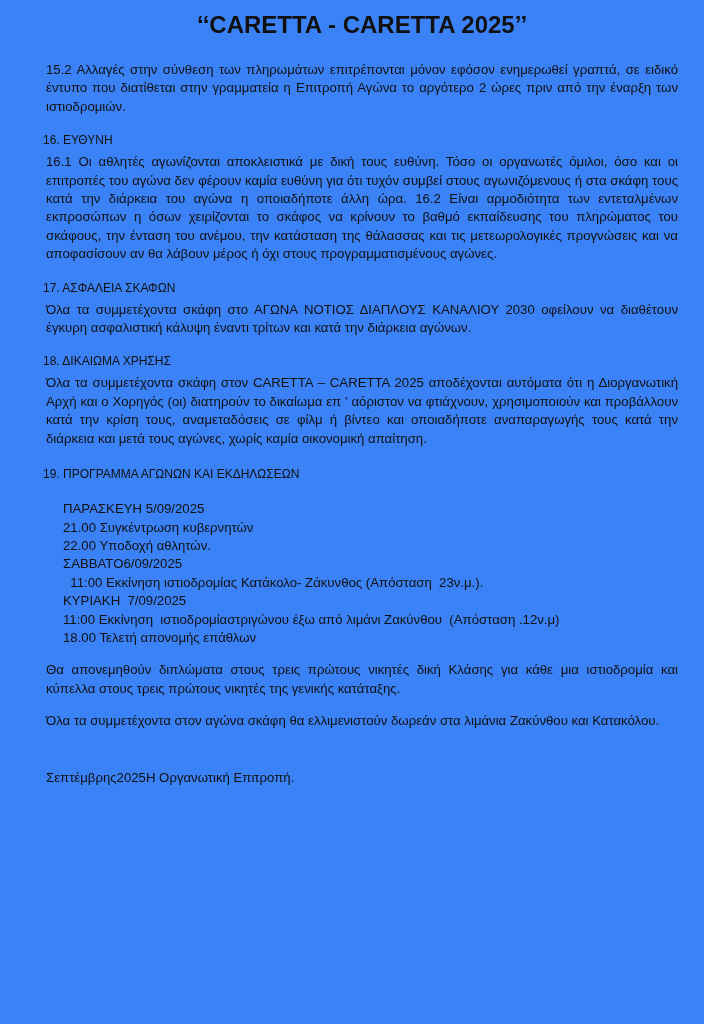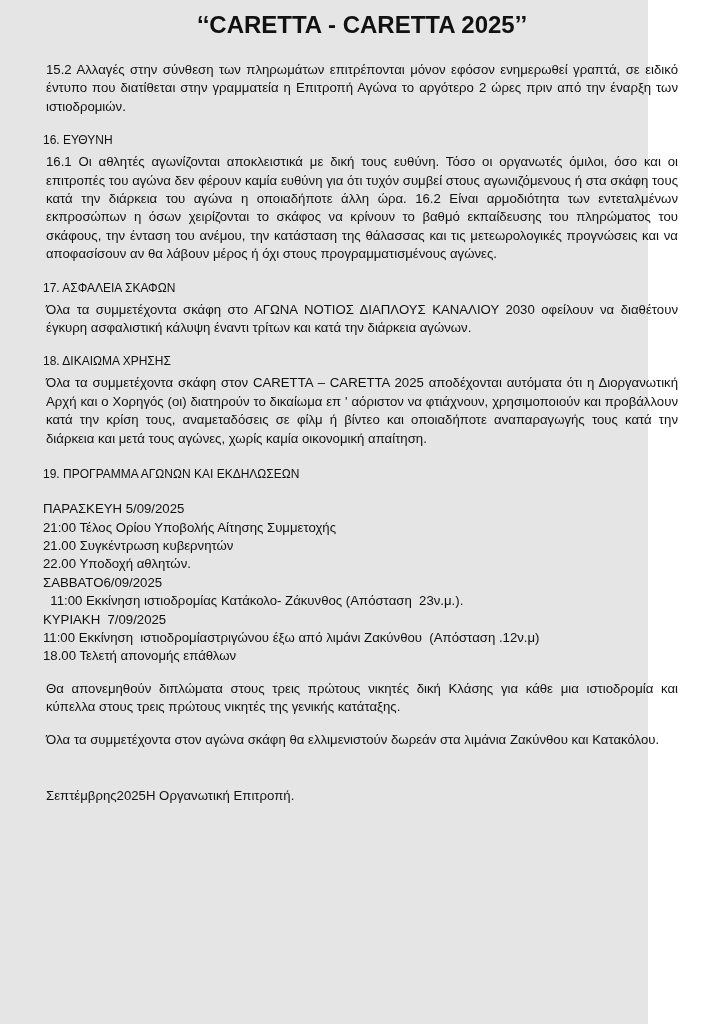--- a/index.html
+++ b/index.html
@@ -12,23 +12,23 @@
       height: 1024px;
       overflow: hidden;
       position: relative;
       font-family: "Liberation Sans", sans-serif;
       color: #111111;
     }
     .page {
       position: absolute;
       left: 0;
       top: 0;
-      width: 648px;
+      width: 704px;
       height: 1024px;
-      background: #e5e5e5;
+      background: #3b82f6;
     }
     .title {
       position: absolute;
       left: 0;
       top: 10px;
       width: 724px;
       text-align: center;
       font-weight: bold;
       font-size: 24px;
       line-height: 30px;
@@ -51,21 +51,21 @@
       line-height: 20px;
       margin: 0;
     }
     .block { margin: 0; }
     .sec16 { margin-top: 14px; }
     .sec17 { margin-top: 14px; }
     .sec18 { margin-top: 14px; }
     .sec19 { margin-top: 16px; }
     .sec20 { margin-top: 14px; }
     .sec21 { margin-top: 14px; }
-    .sched { margin-top: 16px; }
+    .sched { margin-top: 16px; margin-left: 20px; }
     .sched .line { white-space: pre; margin: 0; }
     .signature { margin-top: 38px; }
   </style>
 </head>
 <body>
 
 <div class="page">
   <div class="title">‘‘CARETTA - CARETTA 2025’’</div>
 
   <div class="content">
@@ -83,21 +83,20 @@
 
     <div class="block sec18">
       <p class="heading">18. ΔΙΚΑΙΩΜΑ ΧΡΗΣΗΣ</p>
       <p class="para">Όλα τα συμμετέχοντα σκάφη στον CARETTA – CARETTA 2025 αποδέχονται αυτόματα ότι η Διοργανωτική Αρχή και ο Χορηγός (οι) διατηρούν το δικαίωμα επ ' αόριστον να φτιάχνουν, χρησιμοποιούν και προβάλλουν κατά την κρίση τους, αναμεταδόσεις σε φίλμ ή βίντεο και οποιαδήποτε αναπαραγωγής τους κατά την διάρκεια και μετά τους αγώνες, χωρίς καμία οικονομική απαίτηση.</p>
     </div>
 
     <div class="block sec19">
       <p class="heading">19. ΠΡΟΓΡΑΜΜΑ ΑΓΩΝΩΝ ΚΑΙ ΕΚΔΗΛΩΣΕΩΝ</p>
       <div class="sched">
         <p class="line">ΠΑΡΑΣΚΕΥΗ 5/09/2025</p>
-        <p class="line">21:00 Τέλος Ορίου Υποβολής Αίτησης Συμμετοχής</p>
         <p class="line">21.00 Συγκέντρωση κυβερνητών</p>
         <p class="line">22.00 Υποδοχή αθλητών.</p>
         <p class="line">ΣΑΒΒΑΤΟ6/09/2025</p>
         <p class="line">  11:00 Εκκίνηση ιστιοδρομίας Κατάκολο- Ζάκυνθος (Απόσταση  23ν.μ.).</p>
         <p class="line">ΚΥΡΙΑΚΗ  7/09/2025</p>
         <p class="line">11:00 Εκκίνηση  ιστιοδρομίαστριγώνου έξω από λιμάνι Ζακύνθου  (Απόσταση .12ν.μ)</p>
         <p class="line">18.00 Τελετή απονομής επάθλων</p>
       </div>
     </div>
 

